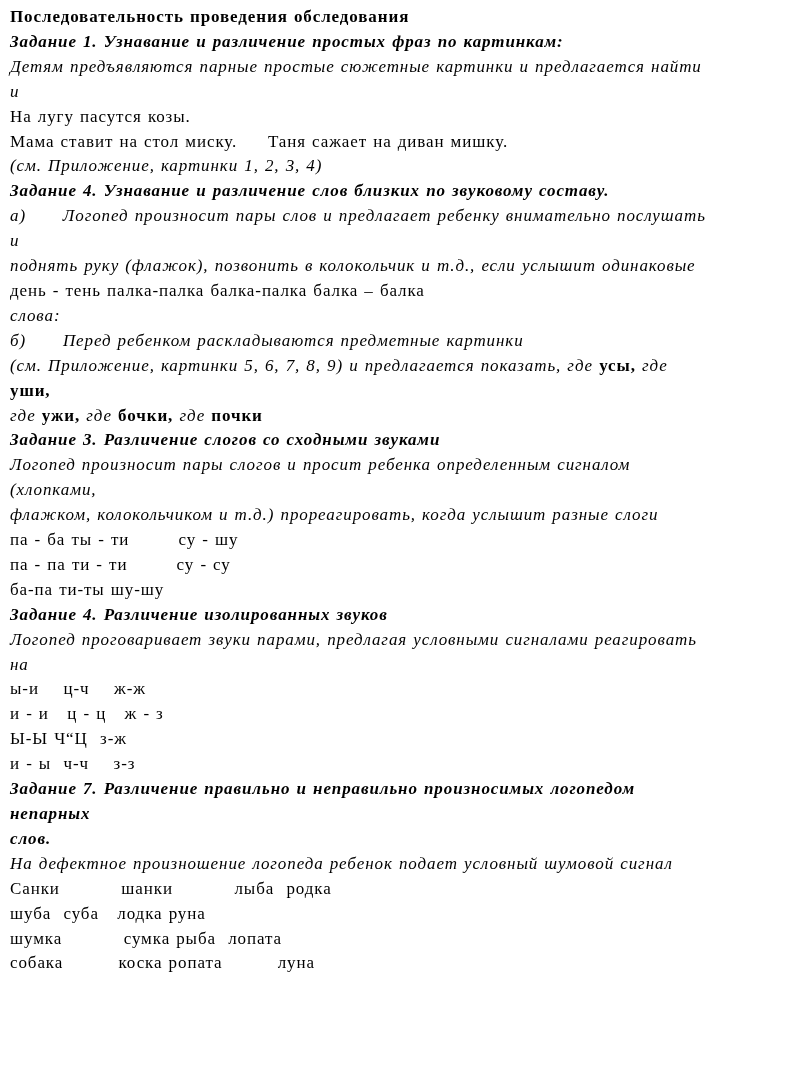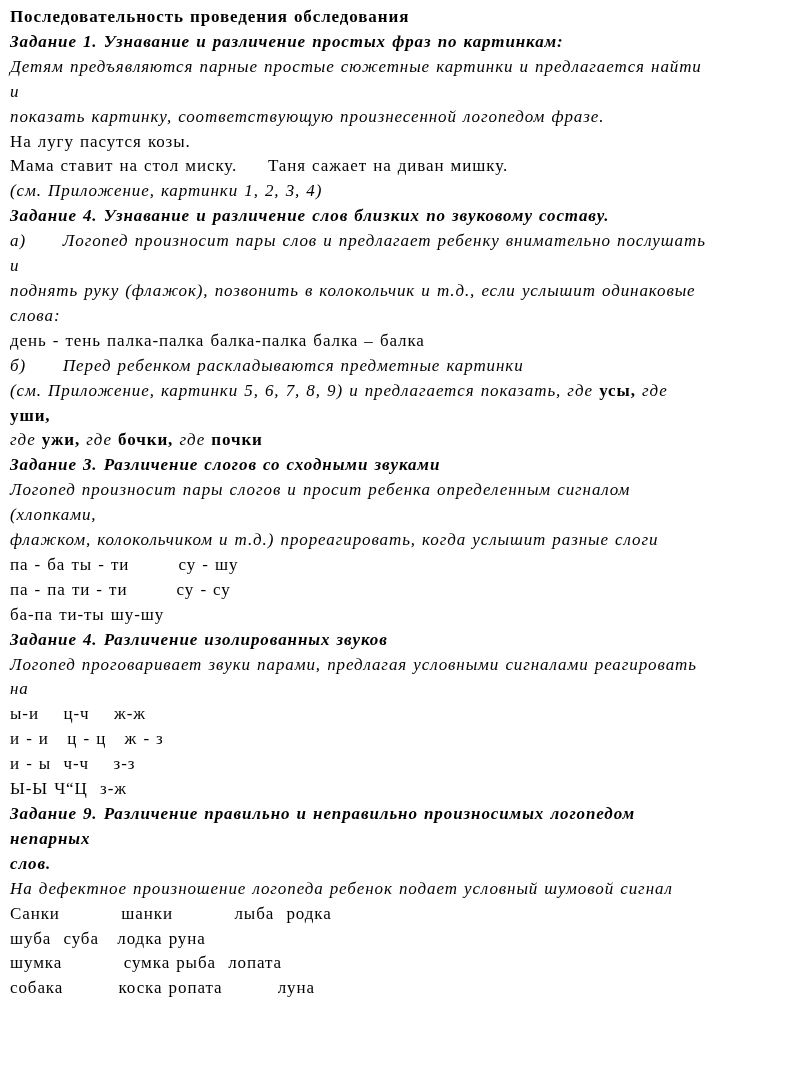--- a/index.html
+++ b/index.html
@@ -30,44 +30,43 @@
   .i  { font-style: italic; }
   .bi { font-weight: bold; font-style: italic; }
 </style>
 </head>
 <body>
 
 <div class="page">
   <div class="line b">Последовательность проведения обследования</div>
   <div class="line bi">Задание 1. Узнавание и различение простых фраз по картинкам:</div>
   <div class="line i">Детям предъявляются парные простые сюжетные картинки и предлагается найти и</div>
-  <div class="line i">показать картинку, соответствующую произнесенной логопедом фразе.</div>
   <div class="line">На лугу пасутся козы.</div>
   <div class="line">Мама ставит на стол миску.     Таня сажает на диван мишку.</div>
   <div class="line i">(см. Приложение, картинки 1, 2, 3, 4)</div>
   <div class="line bi">Задание 4. Узнавание и различение слов близких по звуковому составу.</div>
   <div class="line i">а)      Логопед произносит пары слов и предлагает ребенку внимательно послушать и</div>
   <div class="line i">поднять руку (флажок), позвонить в колокольчик и т.д., если услышит одинаковые</div>
+  <div class="line">день - тень палка-палка балка-палка балка – балка</div>
   <div class="line i">слова:</div>
-  <div class="line">день - тень палка-палка балка-палка балка – балка</div>
   <div class="line i">б)      Перед ребенком раскладываются предметные картинки</div>
   <div class="line"><span class="i">(см. Приложение, картинки 5, 6, 7, 8, 9) и предлагается показать, где </span><span class="b">усы,</span><span class="i"> где </span><span class="b">уши,</span></div>
   <div class="line"><span class="i">где </span><span class="b">ужи,</span><span class="i"> где </span><span class="b">бочки,</span><span class="i"> где </span><span class="b">почки</span></div>
   <div class="line bi">Задание 3. Различение слогов со сходными звуками</div>
   <div class="line i">Логопед произносит пары слогов и просит ребенка определенным сигналом (хлопками,</div>
   <div class="line i">флажком, колокольчиком и т.д.) прореагировать, когда услышит разные слоги</div>
   <div class="line">па - ба ты - ти        су - шу</div>
   <div class="line">па - па ти - ти        су - су</div>
   <div class="line">ба-па ти-ты шу-шу</div>
   <div class="line bi">Задание 4. Различение изолированных звуков</div>
   <div class="line i">Логопед проговаривает звуки парами, предлагая условными сигналами реагировать на</div>
   <div class="line">ы-и    ц-ч    ж-ж</div>
   <div class="line">и - и   ц - ц   ж - з</div>
+  <div class="line">Ы-Ы Ч“Ц  з-ж</div>
   <div class="line">и - ы  ч-ч    з-з</div>
-  <div class="line">Ы-Ы Ч“Ц  з-ж</div>
-  <div class="line bi">Задание 9. Различение правильно и неправильно произносимых логопедом непарных</div>
+  <div class="line bi">Задание 7. Различение правильно и неправильно произносимых логопедом непарных</div>
   <div class="line bi">слов.</div>
   <div class="line i">На дефектное произношение логопеда ребенок подает условный шумовой сигнал</div>
   <div class="line">Санки          шанки          лыба  родка</div>
   <div class="line">шуба  суба   лодка руна</div>
   <div class="line">шумка          сумка рыба  лопата</div>
   <div class="line">собака         коска ропата         луна</div>
 </div>
 
 </body></html>

